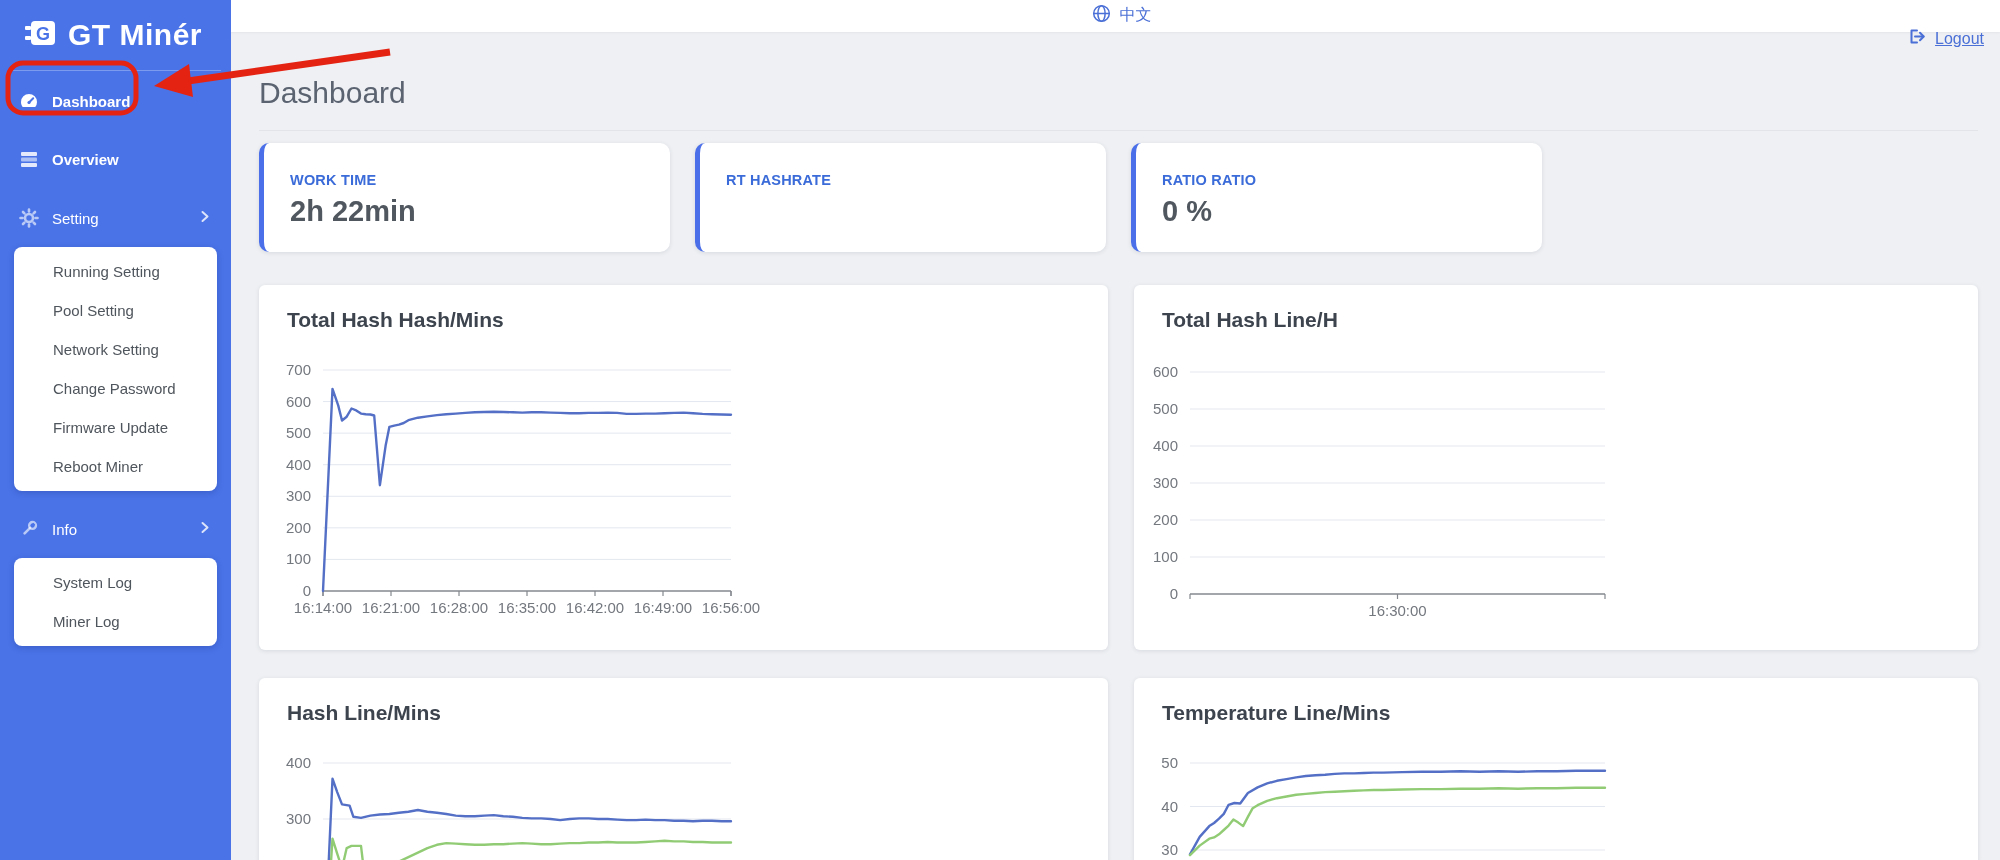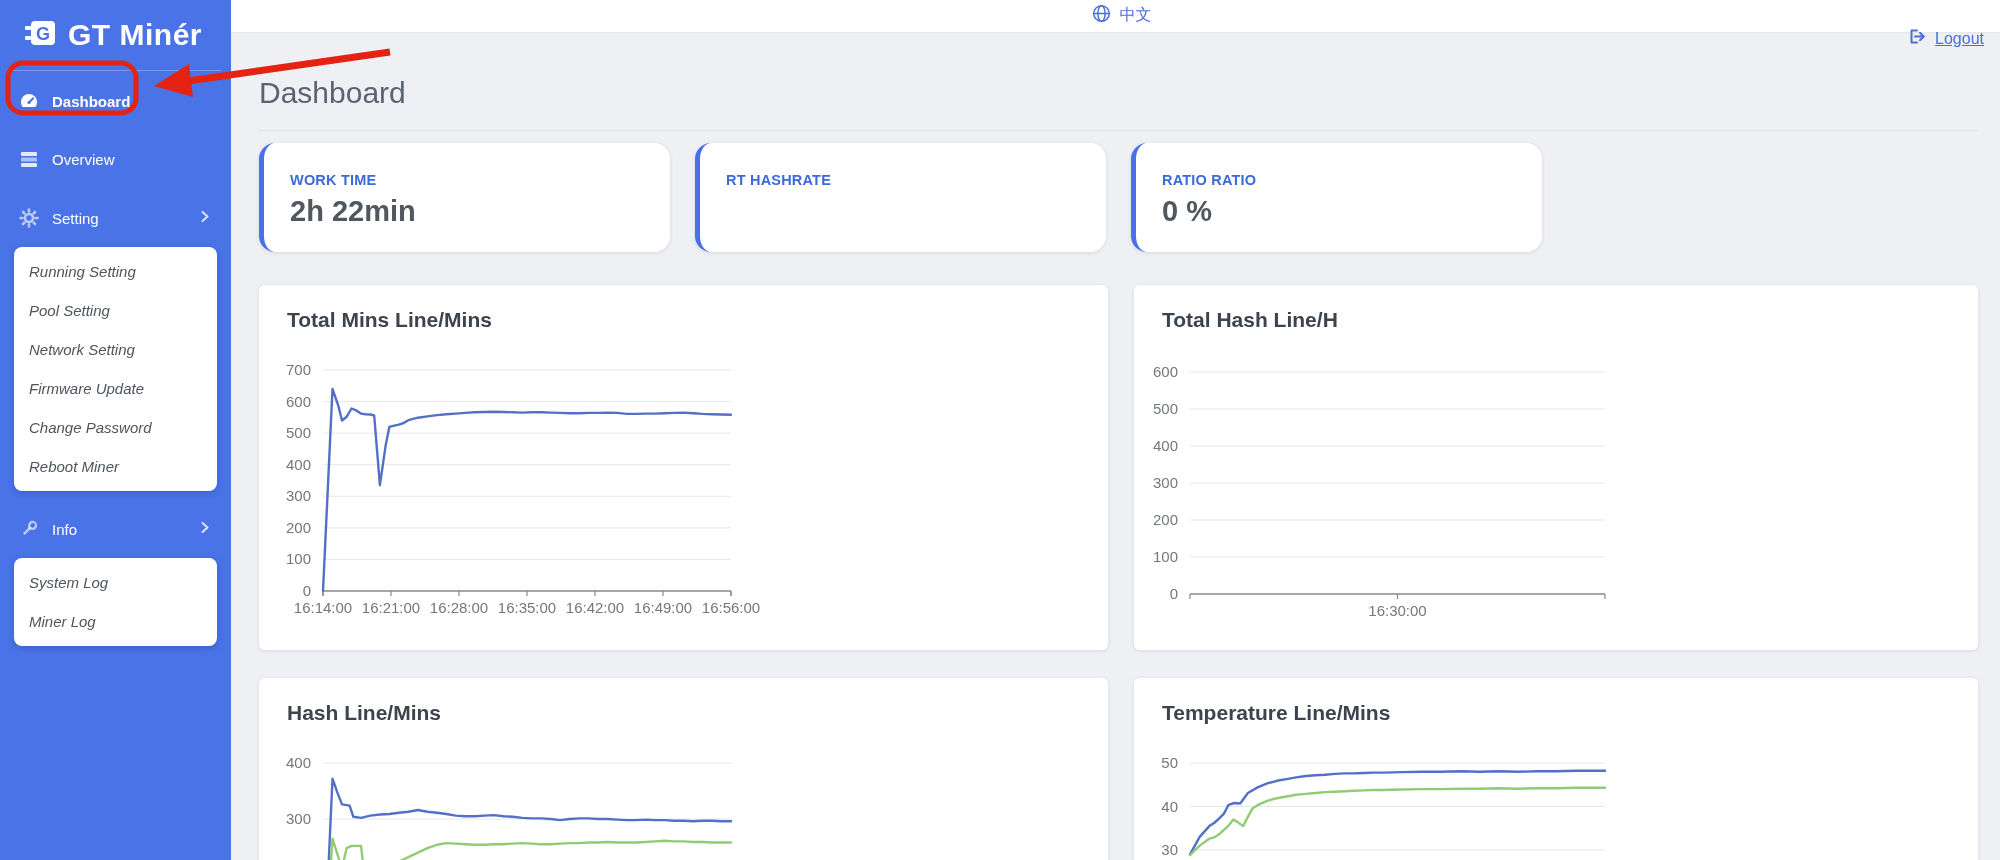--- a/index.html
+++ b/index.html
@@ -8,38 +8,38 @@
   
   .sidebar { position:absolute; left:0; top:0; width:231px; height:860px; background:#4a73e8; z-index:5; }
   .logo { height:70px; display:flex; align-items:center; padding-left:24px; gap:10px; cursor:pointer; }
   .logo-text { color:#fff; font-size:30px; font-weight:bold; letter-spacing:.5px; }
   .logo-divider { height:1px; background:rgba(255,255,255,.28); margin:0 10px; }
   .nav-item { height:40px; display:flex; align-items:center; gap:13px; padding-left:19px; position:relative; color:#fff; font-size:15px; cursor:pointer; }
   .nav-item .icon { width:20px; height:20px; flex:0 0 20px; display:flex; align-items:center; justify-content:center; }
   .nav-item.active { font-weight:bold; }
   .nav-item .chev { position:absolute; right:18px; top:50%; transform:translateY(-50%); }
   #nav-dashboard { margin-top:10px; }
-  #nav-overview  { margin-top:18px; }
+  #nav-overview  { margin-top:18px;font-weight:bold; }
   #nav-setting   { margin-top:19px; }
   #nav-info      { margin-top:18px; }
   .submenu { background:#fff; border-radius:8px; margin:9px 14px 0 14px; padding:5px 0; box-shadow:0 2px 6px rgba(20,40,110,.25); }
-  .submenu-item { height:39px; line-height:39px; padding-left:15px; font-size:15px; color:#4f555c; cursor:pointer;font-style:italic; }
+  .submenu-item { height:39px; line-height:39px; padding-left:39px; font-size:15px; color:#4f555c; cursor:pointer; }
 
   
   .topbar { position:absolute; left:231px; right:0; top:0; height:32px; background:#fff; display:flex; align-items:center; padding:4px 16px 0 28px; z-index:4; box-shadow:0 1px 2px rgba(60,70,90,.06);flex-direction:column; }
   .lang-switch { display:flex; align-items:center; gap:9px; color:#4a6fd6; font-size:16px; cursor:pointer; }
   .logout-btn { margin-left:auto; display:flex; align-items:center; gap:9px; color:#4a6fd6; font-size:16px; cursor:pointer;text-decoration:underline; }
 
   
   .main { position:absolute; left:231px; top:46px; right:0; bottom:0; padding:0 22px 0 28px; overflow:hidden; }
   .page-header { padding-top:30px; padding-bottom:20px; border-bottom:1px solid #e2e4e9; }
   .page-header h1 { font-size:30px; font-weight:400; color:#5b6371; }
 
   .stats-row { margin-top:12px; display:grid; grid-template-columns:repeat(4,1fr); gap:25px; }
-  .stat-card { background:#fff; height:109px; border-radius:16px; border-left:5px solid #4a6fe8; box-shadow:0 1px 4px rgba(50,60,90,.12); padding:29px 0 0 26px; }
+  .stat-card { background:#fff; height:109px; border-radius:10px; border-left:5px solid #4a6fe8; box-shadow:0 1px 4px rgba(50,60,90,.12); padding:29px 0 0 26px; }
   .stat-label { color:#3a6bd8; font-size:14.5px; font-weight:bold; letter-spacing:.2px; margin-bottom:7px; }
   .stat-value { color:#50575f; font-size:29px; font-weight:bold; }
 
   .charts-grid { margin-top:33px; display:grid; grid-template-columns:849px 844px; column-gap:26px; row-gap:28px; }
   .chart-card { background:#fff; height:365px; border-radius:6px; box-shadow:0 1px 4px rgba(50,60,90,.12); position:relative; }
   .chart-card h2 { position:absolute; top:23px; left:28px; font-size:21px; font-weight:bold; color:#3d444e; }
   .chart-card svg.chart { position:absolute; left:0; top:0; }
 
   
   .annotation { position:absolute; left:0; top:0; width:2000px; height:860px; z-index:20; pointer-events:none; }
@@ -104,22 +104,22 @@
       <svg width="16" height="16" viewBox="0 0 16 16">
           <polyline points="5.5,3.5 10.5,8 5.5,12.5" fill="none" stroke="rgba(255,255,255,.8)" stroke-width="2" stroke-linecap="round" stroke-linejoin="round"></polyline>
         </svg>
     </span>
   </div>
 
   <div class="submenu">
     <div class="submenu-item">Running Setting</div>
     <div class="submenu-item">Pool Setting</div>
     <div class="submenu-item">Network Setting</div>
+    <div class="submenu-item">Change Password</div>
     <div class="submenu-item">Firmware Update</div>
-    <div class="submenu-item">Change Password</div>
     <div class="submenu-item">Reboot Miner</div>
   </div>
 
   <div class="nav-item" id="nav-info">
     <span class="icon">
       <svg width="20" height="20" viewBox="0 0 20 20">
         <g transform="rotate(45 10 10)">
           <circle cx="10" cy="5" r="3.4" fill="none" stroke="rgba(255,255,255,.62)" stroke-width="2.4"></circle>
           <rect x="8.7" y="7.5" width="2.6" height="10" rx="1.3" fill="rgba(255,255,255,.62)"></rect>
           <rect x="8.7" y="2.5" width="2.6" height="3" fill="#4a73e8"></rect>
@@ -181,21 +181,21 @@
       <div class="stat-label">RT HASHRATE</div>
     </div>
     <div class="stat-card">
       <div class="stat-label">RATIO RATIO</div>
       <div class="stat-value">0 %</div>
     </div>
   </div>
 
   <div class="charts-grid">
     <div class="chart-card">
-      <h2>Total Mins Line/Mins</h2>
+      <h2>Total Hash Hash/Mins</h2>
       <svg class="chart" width="849" height="365" viewBox="0 0 849 365">
           <line x1="64" x2="472" y1="85" y2="85" stroke="#e3e7ef" stroke-width="1"></line>
           <text x="52" y="90" text-anchor="end" font-size="15" fill="#73777e" font-family="Liberation Sans, sans-serif">700</text>
           <line x1="64" x2="472" y1="116.57" y2="116.57" stroke="#e3e7ef" stroke-width="1"></line>
           <text x="52" y="121.57" text-anchor="end" font-size="15" fill="#73777e" font-family="Liberation Sans, sans-serif">600</text>
           <line x1="64" x2="472" y1="148.14" y2="148.14" stroke="#e3e7ef" stroke-width="1"></line>
           <text x="52" y="153.14" text-anchor="end" font-size="15" fill="#73777e" font-family="Liberation Sans, sans-serif">500</text>
           <line x1="64" x2="472" y1="179.70999999999998" y2="179.70999999999998" stroke="#e3e7ef" stroke-width="1"></line>
           <text x="52" y="184.70999999999998" text-anchor="end" font-size="15" fill="#73777e" font-family="Liberation Sans, sans-serif">400</text>
           <line x1="64" x2="472" y1="211.27999999999997" y2="211.27999999999997" stroke="#e3e7ef" stroke-width="1"></line>

